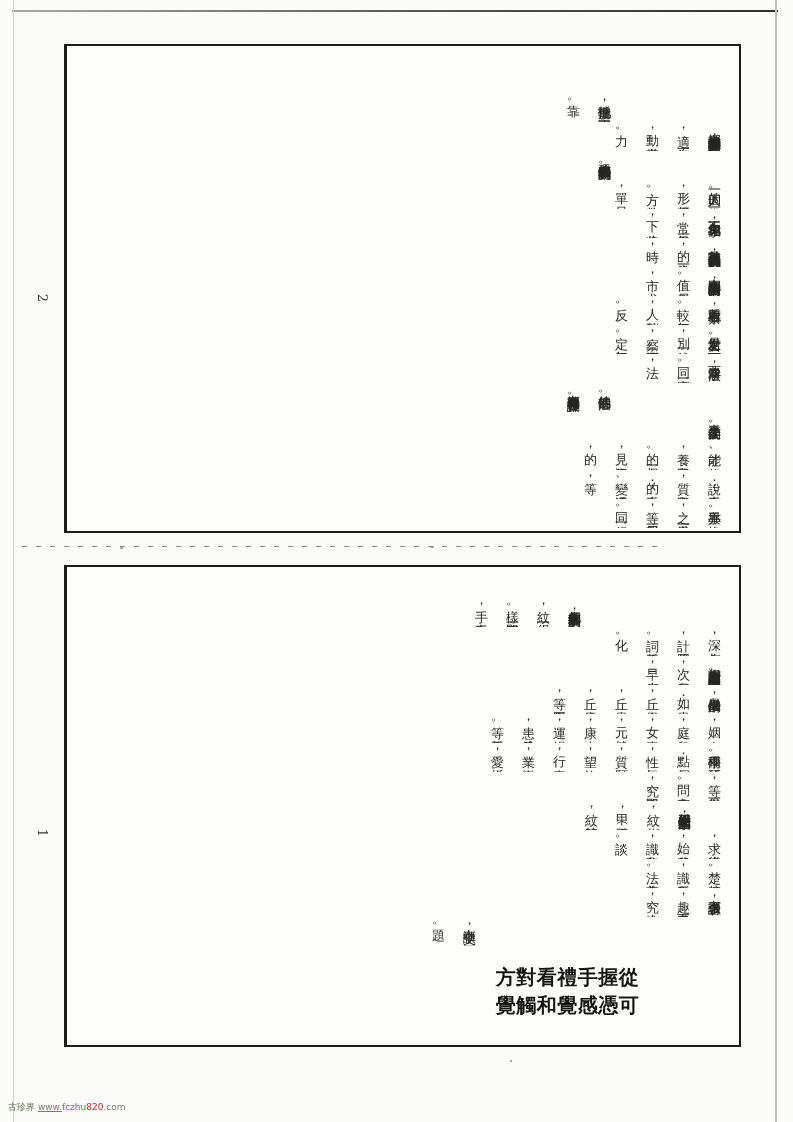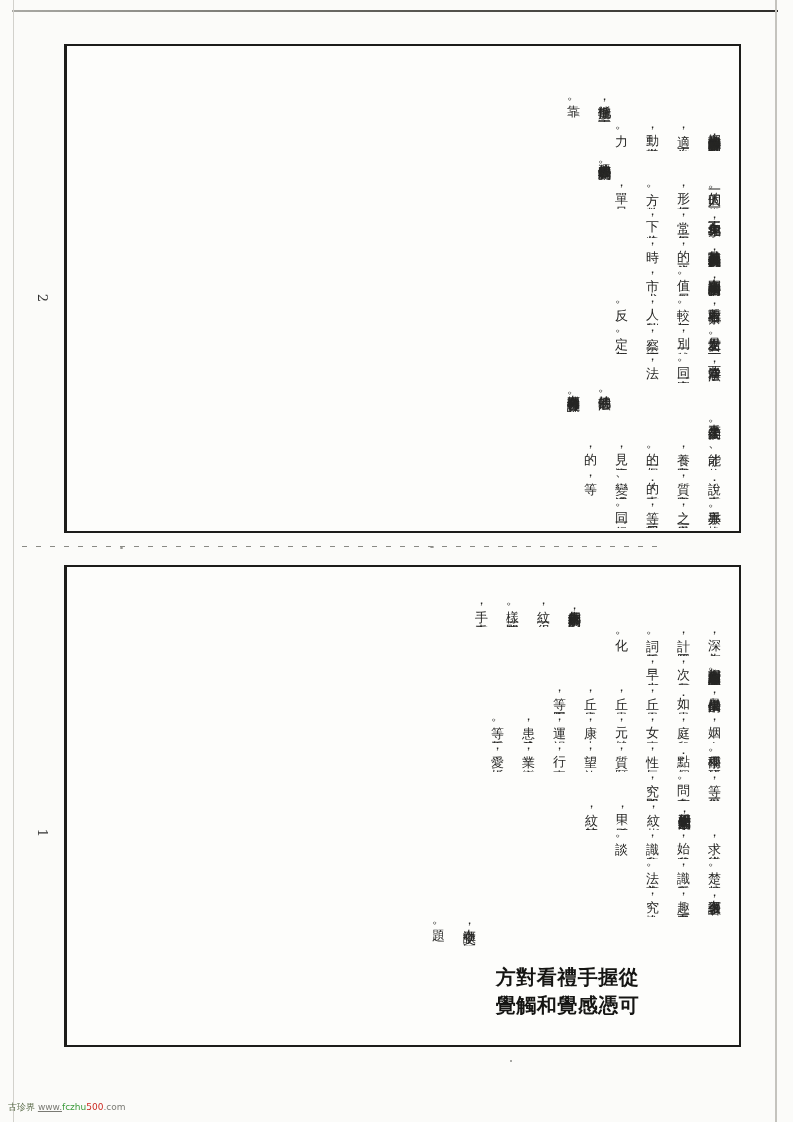--- a/index.html
+++ b/index.html
@@ -125,16 +125,16 @@
           <span>覺</span>
           <span>和</span>
           <span>觸</span>
           <span>覺</span>
         </div>
     </div>
   </div>
 
   <div class="watermark">
     <span class="wm-name">古珍界</span>
-    <span class="wm-www">www.</span><span class="wm-host">fczhu</span><span class="wm-num">500</span><span class="wm-tld">.com</span>
+    <span class="wm-www">www.</span><span class="wm-host">fczhu</span><span class="wm-num">820</span><span class="wm-tld">.com</span>
   </div>
 
 </div>
 
 </body></html>

